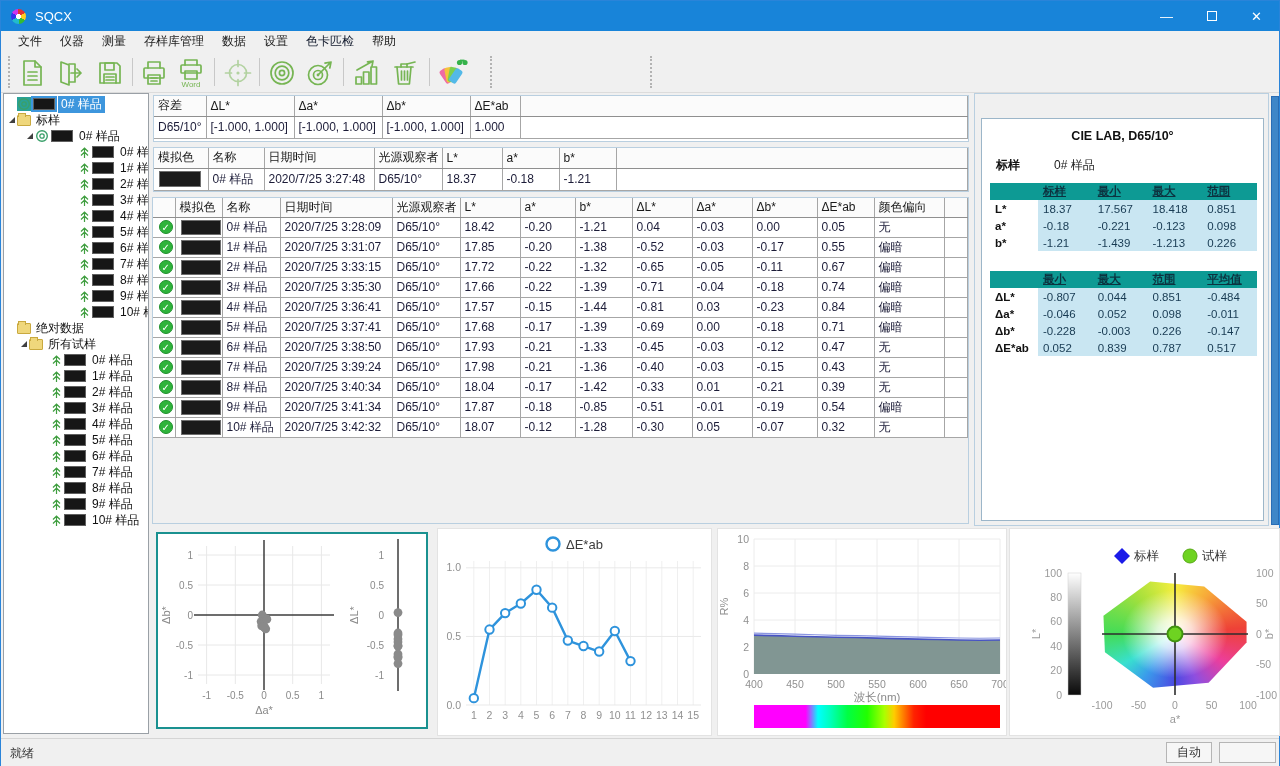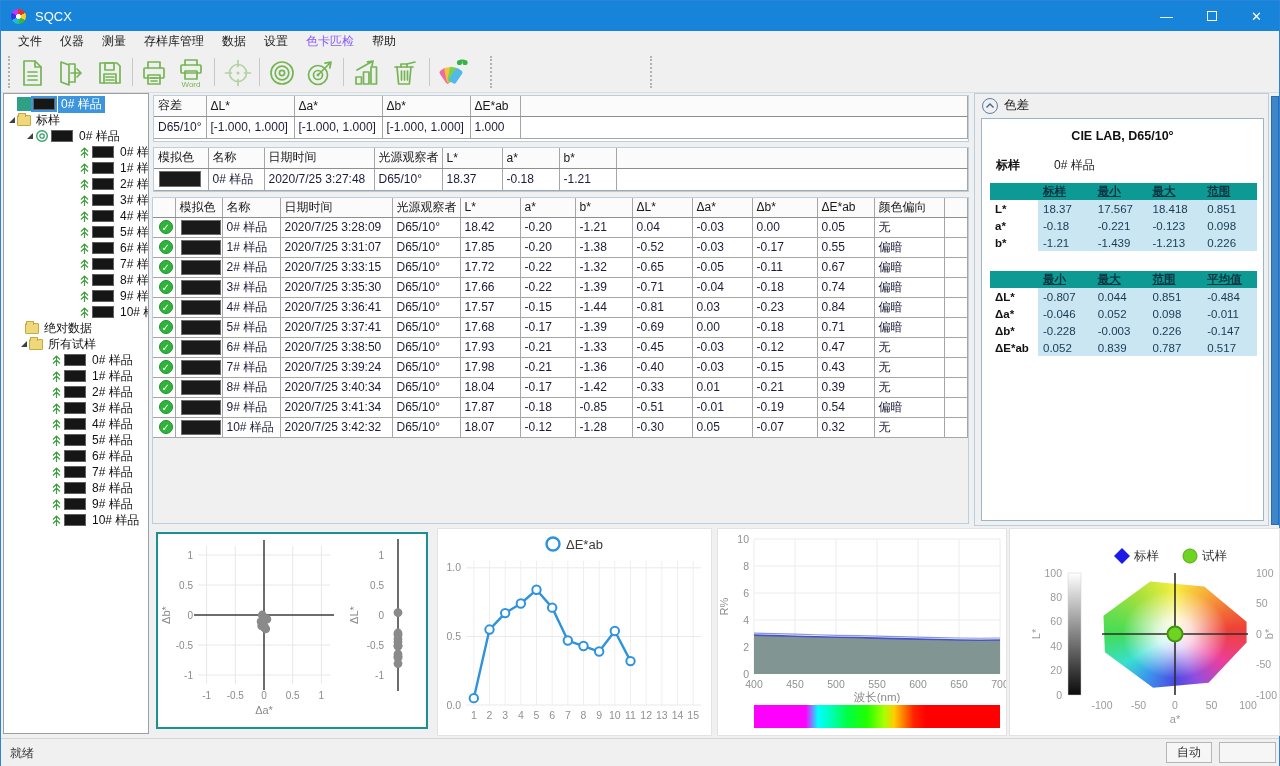--- a/index.html
+++ b/index.html
@@ -12,21 +12,21 @@
   #app-icon{width:15px;height:15px;margin-left:10px;border-radius:50%;
     background:radial-gradient(circle at 50% 50%, #fff 0 2.5px, transparent 2.5px),
     conic-gradient(#e23333 0 60deg,#ffcc22 60deg 120deg,#33bb33 120deg 180deg,#22bbcc 180deg 240deg,#3333ee 240deg 300deg,#cc33ee 300deg 360deg);}
   .tb-title{margin-left:9px;font-size:13px;}
   #win-btns{position:absolute;right:0;top:0;height:30px;display:flex;}
   .wbtn{width:45px;height:30px;display:flex;align-items:center;justify-content:center;font-size:13px;color:#fff;}
 
   
   #menubar{position:absolute;left:0;top:30px;width:100%;height:20px;background:#f0f0f0;display:flex;align-items:center;padding-left:8px;}
   .menu-item{font-size:12px;color:#1a1a1a;padding:2px 9px;}
-  .menu-item.disabled{color:#8b5cf6;}
+  .menu-item.disabled{color:#0f172a;}
 
   
   #toolbar{position:absolute;left:0;top:50px;width:100%;height:42px;background:#f0f0f0;border-bottom:1px solid #dcdcdc;}
   .grip{position:absolute;top:5px;height:32px;width:3px;border-left:2px dotted #b3b3b3;}
   .tbtn{position:absolute;top:4px;width:36px;height:36px;display:flex;align-items:center;justify-content:center;}
   .tsep{position:absolute;top:7px;width:1px;height:28px;background:#c8c8c8;}
   .tbtn svg{stroke:#76b553;fill:none;stroke-width:1.7;stroke-linejoin:round;stroke-linecap:round;}
   .combo{position:absolute;top:58px;height:23px;background:#fff;border:1px solid #ababab;font-size:12px;display:flex;align-items:center;padding-left:5px;color:#1a1a1a;}
   .combo .arr{position:absolute;right:4px;font-size:8px;color:#555;}
   #search-box{position:absolute;left:656px;top:57px;width:94px;height:23px;border:1px solid #8a8a8a;font-size:12px;padding:0 4px;background:#fff;}
@@ -384,21 +384,21 @@
       <div class="trow" style="padding-left: 66px;">
         <span class="expander"></span>
         <span class="ticon">
           <svg width="11" height="14" viewBox="0 0 11 14">
             <path d="M5.5 13 V3.5 M2 6.5 L5.5 3 L9 6.5 M2 10.5 L5.5 7 L9 10.5" fill="none" stroke="#3f9e3f" stroke-width="1.2"></path>
           </svg>
         </span>
         <span class="tswatch"></span>
         <span class="tlabel">10# 样品</span>
       </div>
-      <div class="trow" style="padding-left: 12px;">
+      <div class="trow" style="padding-left: 4px;">
         <span class="expander"></span>
         <span class="ticon i-folder"></span>
         <span class="tlabel">绝对数据</span>
       </div>
       <div class="trow" style="padding-left: 16px;">
         <span class="expander open"></span>
         <span class="ticon i-folder"></span>
         <span class="tlabel">所有试样</span>
       </div>
       <div class="trow" style="padding-left: 38px;">
@@ -836,28 +836,20 @@
             <td>-0.07</td>
             <td>0.32</td>
             <td>无</td>
             <td></td>
           </tr>
         </tbody>
       </table>
   </div>
 
   <div id="diff-panel">
-    <div id="diff-head">
-      <span id="collapse-circ">
-          <svg width="10" height="8">
-            <path d="M1.5 5.5 L5 2 L8.5 5.5" stroke="#44678c" stroke-width="1.4" fill="none"></path>
-          </svg>
-        </span>
-      <span id="diff-title">色差</span>
-    </div>
     <div id="diff-box">
       <div id="cie-title">CIE LAB, D65/10°</div>
       <span id="std-label">标样</span>
       <span id="std-name">0# 样品</span>
       <table class="dtab" id="tbl-abs">
           <colgroup>
             <col class="c0">
             <col>
             <col>
             <col>

